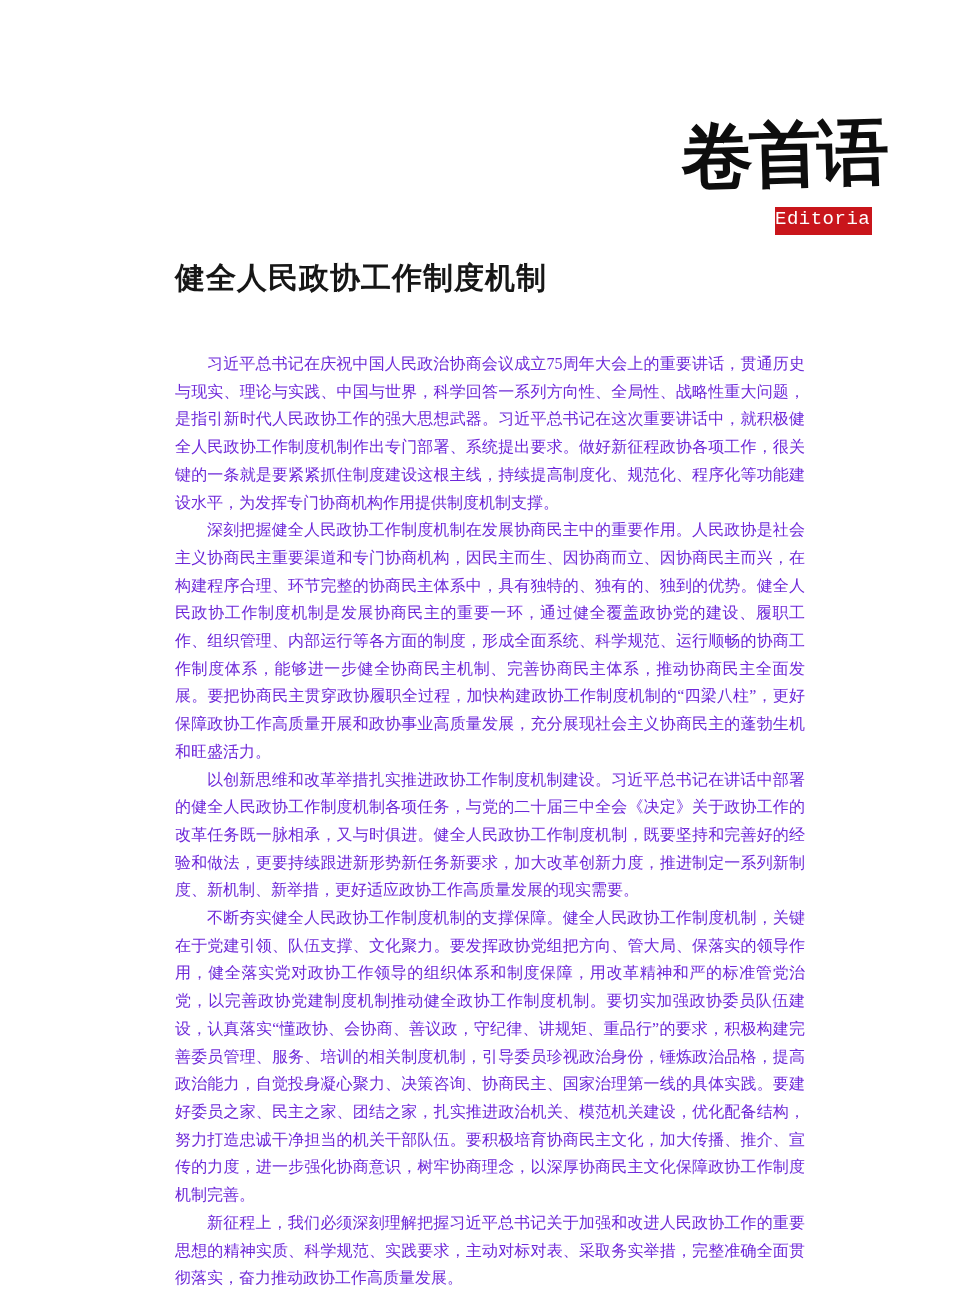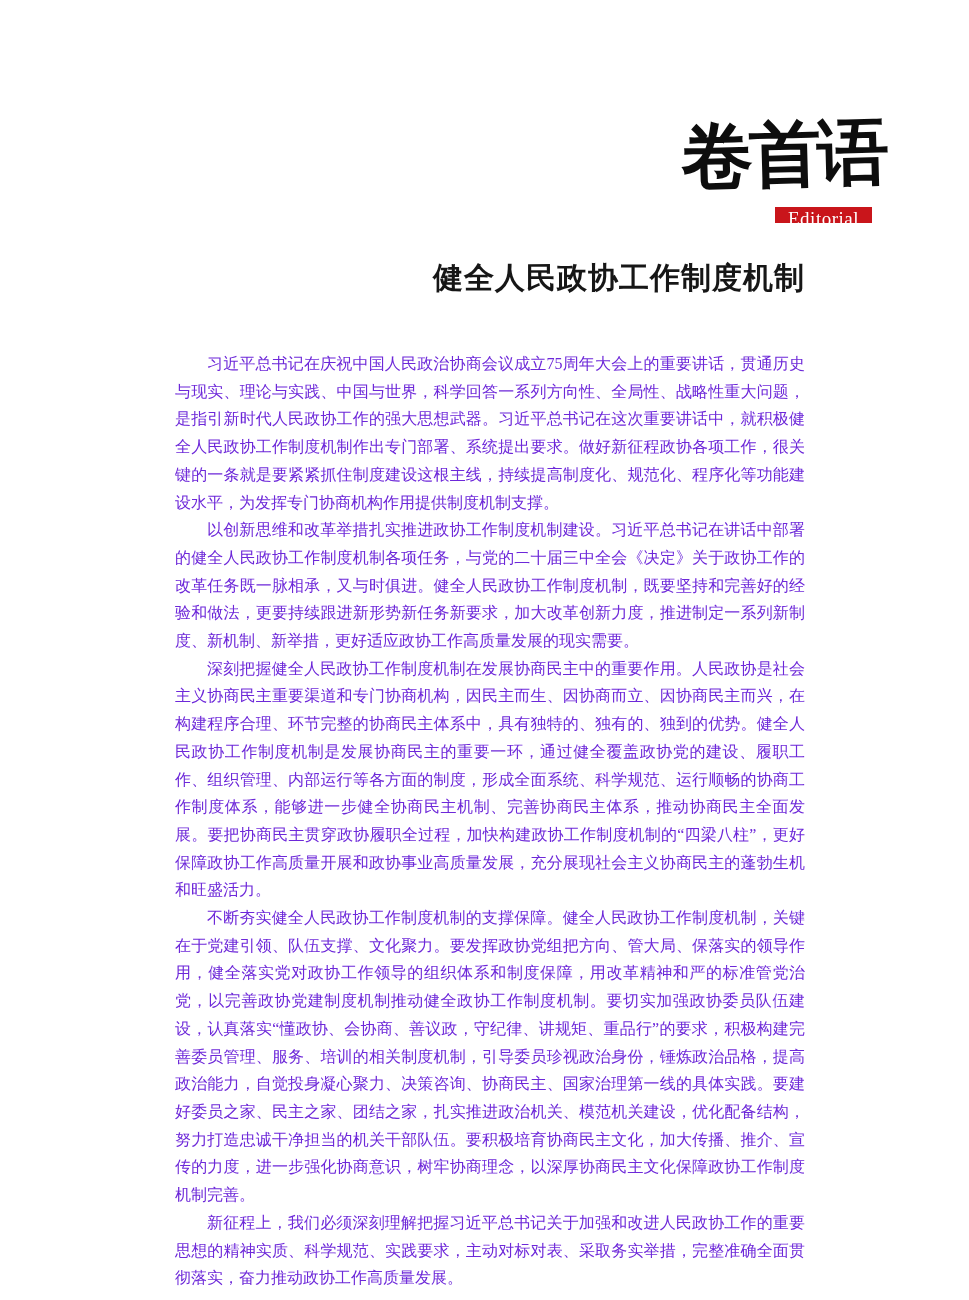--- a/index.html
+++ b/index.html
@@ -35,37 +35,37 @@
     line-height: 1;
     transform: rotate(-1.5deg);
     font-family: "DejaVu Serif", serif;
     white-space: nowrap;
   }
   .badge {
     position: absolute;
     top: 207px;
     right: 97px;
     width: 97px;
-    height: 16px;
+    height: 28px;
     background: #c9151b;
     color: #ffffff;
-    font-family: Liberation Serif, serif;
+    font-family: Liberation Mono, monospace;
     font-size: 19px;
     line-height: 24px;
     text-align: center;
     letter-spacing: 0.5px;
   }
 
   
   .title {
     position: absolute;
     top: 238px;
     left: 175px;
     width: 630px;
-    text-align: right;
+    text-align: left;
     font-weight: bold;
     color: #161616;
     font-size: 30px;
     line-height: 40px;
     letter-spacing: 1px;
     font-family: "Liberation Serif", serif;
   }
   .title span { display: block; }
 
   
@@ -95,19 +95,19 @@
     <div class="calligraphy">卷首语</div>
     <div class="badge" style="background: rgb(201, 21, 27); color: rgb(255, 255, 255);">Editorial</div>
   </div>
 
   <h1 class="title">
     <span>健全人民政协工作制度机制</span>
   </h1>
 
   <div class="body-text">
     <p>习近平总书记在庆祝中国人民政治协商会议成立75周年大会上的重要讲话，贯通历史与现实、理论与实践、中国与世界，科学回答一系列方向性、全局性、战略性重大问题，是指引新时代人民政协工作的强大思想武器。习近平总书记在这次重要讲话中，就积极健全人民政协工作制度机制作出专门部署、系统提出要求。做好新征程政协各项工作，很关键的一条就是要紧紧抓住制度建设这根主线，持续提高制度化、规范化、程序化等功能建设水平，为发挥专门协商机构作用提供制度机制支撑。</p>
+    <p>深刻把握健全人民政协工作制度机制在发展协商民主中的重要作用。人民政协是社会主义协商民主重要渠道和专门协商机构，因民主而生、因协商而立、因协商民主而兴，在构建程序合理、环节完整的协商民主体系中，具有独特的、独有的、独到的优势。健全人民政协工作制度机制是发展协商民主的重要一环，通过健全覆盖政协党的建设、履职工作、组织管理、内部运行等各方面的制度，形成全面系统、科学规范、运行顺畅的协商工作制度体系，能够进一步健全协商民主机制、完善协商民主体系，推动协商民主全面发展。要把协商民主贯穿政协履职全过程，加快构建政协工作制度机制的“四梁八柱”，更好保障政协工作高质量开展和政协事业高质量发展，充分展现社会主义协商民主的蓬勃生机和旺盛活力。</p>
     <p>以创新思维和改革举措扎实推进政协工作制度机制建设。习近平总书记在讲话中部署的健全人民政协工作制度机制各项任务，与党的二十届三中全会《决定》关于政协工作的改革任务既一脉相承，又与时俱进。健全人民政协工作制度机制，既要坚持和完善好的经验和做法，更要持续跟进新形势新任务新要求，加大改革创新力度，推进制定一系列新制度、新机制、新举措，更好适应政协工作高质量发展的现实需要。</p>
-    <p>深刻把握健全人民政协工作制度机制在发展协商民主中的重要作用。人民政协是社会主义协商民主重要渠道和专门协商机构，因民主而生、因协商而立、因协商民主而兴，在构建程序合理、环节完整的协商民主体系中，具有独特的、独有的、独到的优势。健全人民政协工作制度机制是发展协商民主的重要一环，通过健全覆盖政协党的建设、履职工作、组织管理、内部运行等各方面的制度，形成全面系统、科学规范、运行顺畅的协商工作制度体系，能够进一步健全协商民主机制、完善协商民主体系，推动协商民主全面发展。要把协商民主贯穿政协履职全过程，加快构建政协工作制度机制的“四梁八柱”，更好保障政协工作高质量开展和政协事业高质量发展，充分展现社会主义协商民主的蓬勃生机和旺盛活力。</p>
     <p>不断夯实健全人民政协工作制度机制的支撑保障。健全人民政协工作制度机制，关键在于党建引领、队伍支撑、文化聚力。要发挥政协党组把方向、管大局、保落实的领导作用，健全落实党对政协工作领导的组织体系和制度保障，用改革精神和严的标准管党治党，以完善政协党建制度机制推动健全政协工作制度机制。要切实加强政协委员队伍建设，认真落实“懂政协、会协商、善议政，守纪律、讲规矩、重品行”的要求，积极构建完善委员管理、服务、培训的相关制度机制，引导委员珍视政治身份，锤炼政治品格，提高政治能力，自觉投身凝心聚力、决策咨询、协商民主、国家治理第一线的具体实践。要建好委员之家、民主之家、团结之家，扎实推进政治机关、模范机关建设，优化配备结构，努力打造忠诚干净担当的机关干部队伍。要积极培育协商民主文化，加大传播、推介、宣传的力度，进一步强化协商意识，树牢协商理念，以深厚协商民主文化保障政协工作制度机制完善。</p>
     <p>新征程上，我们必须深刻理解把握习近平总书记关于加强和改进人民政协工作的重要思想的精神实质、科学规范、实践要求，主动对标对表、采取务实举措，完整准确全面贯彻落实，奋力推动政协工作高质量发展。</p>
   </div>
 
 </div>
 
 </body></html>

